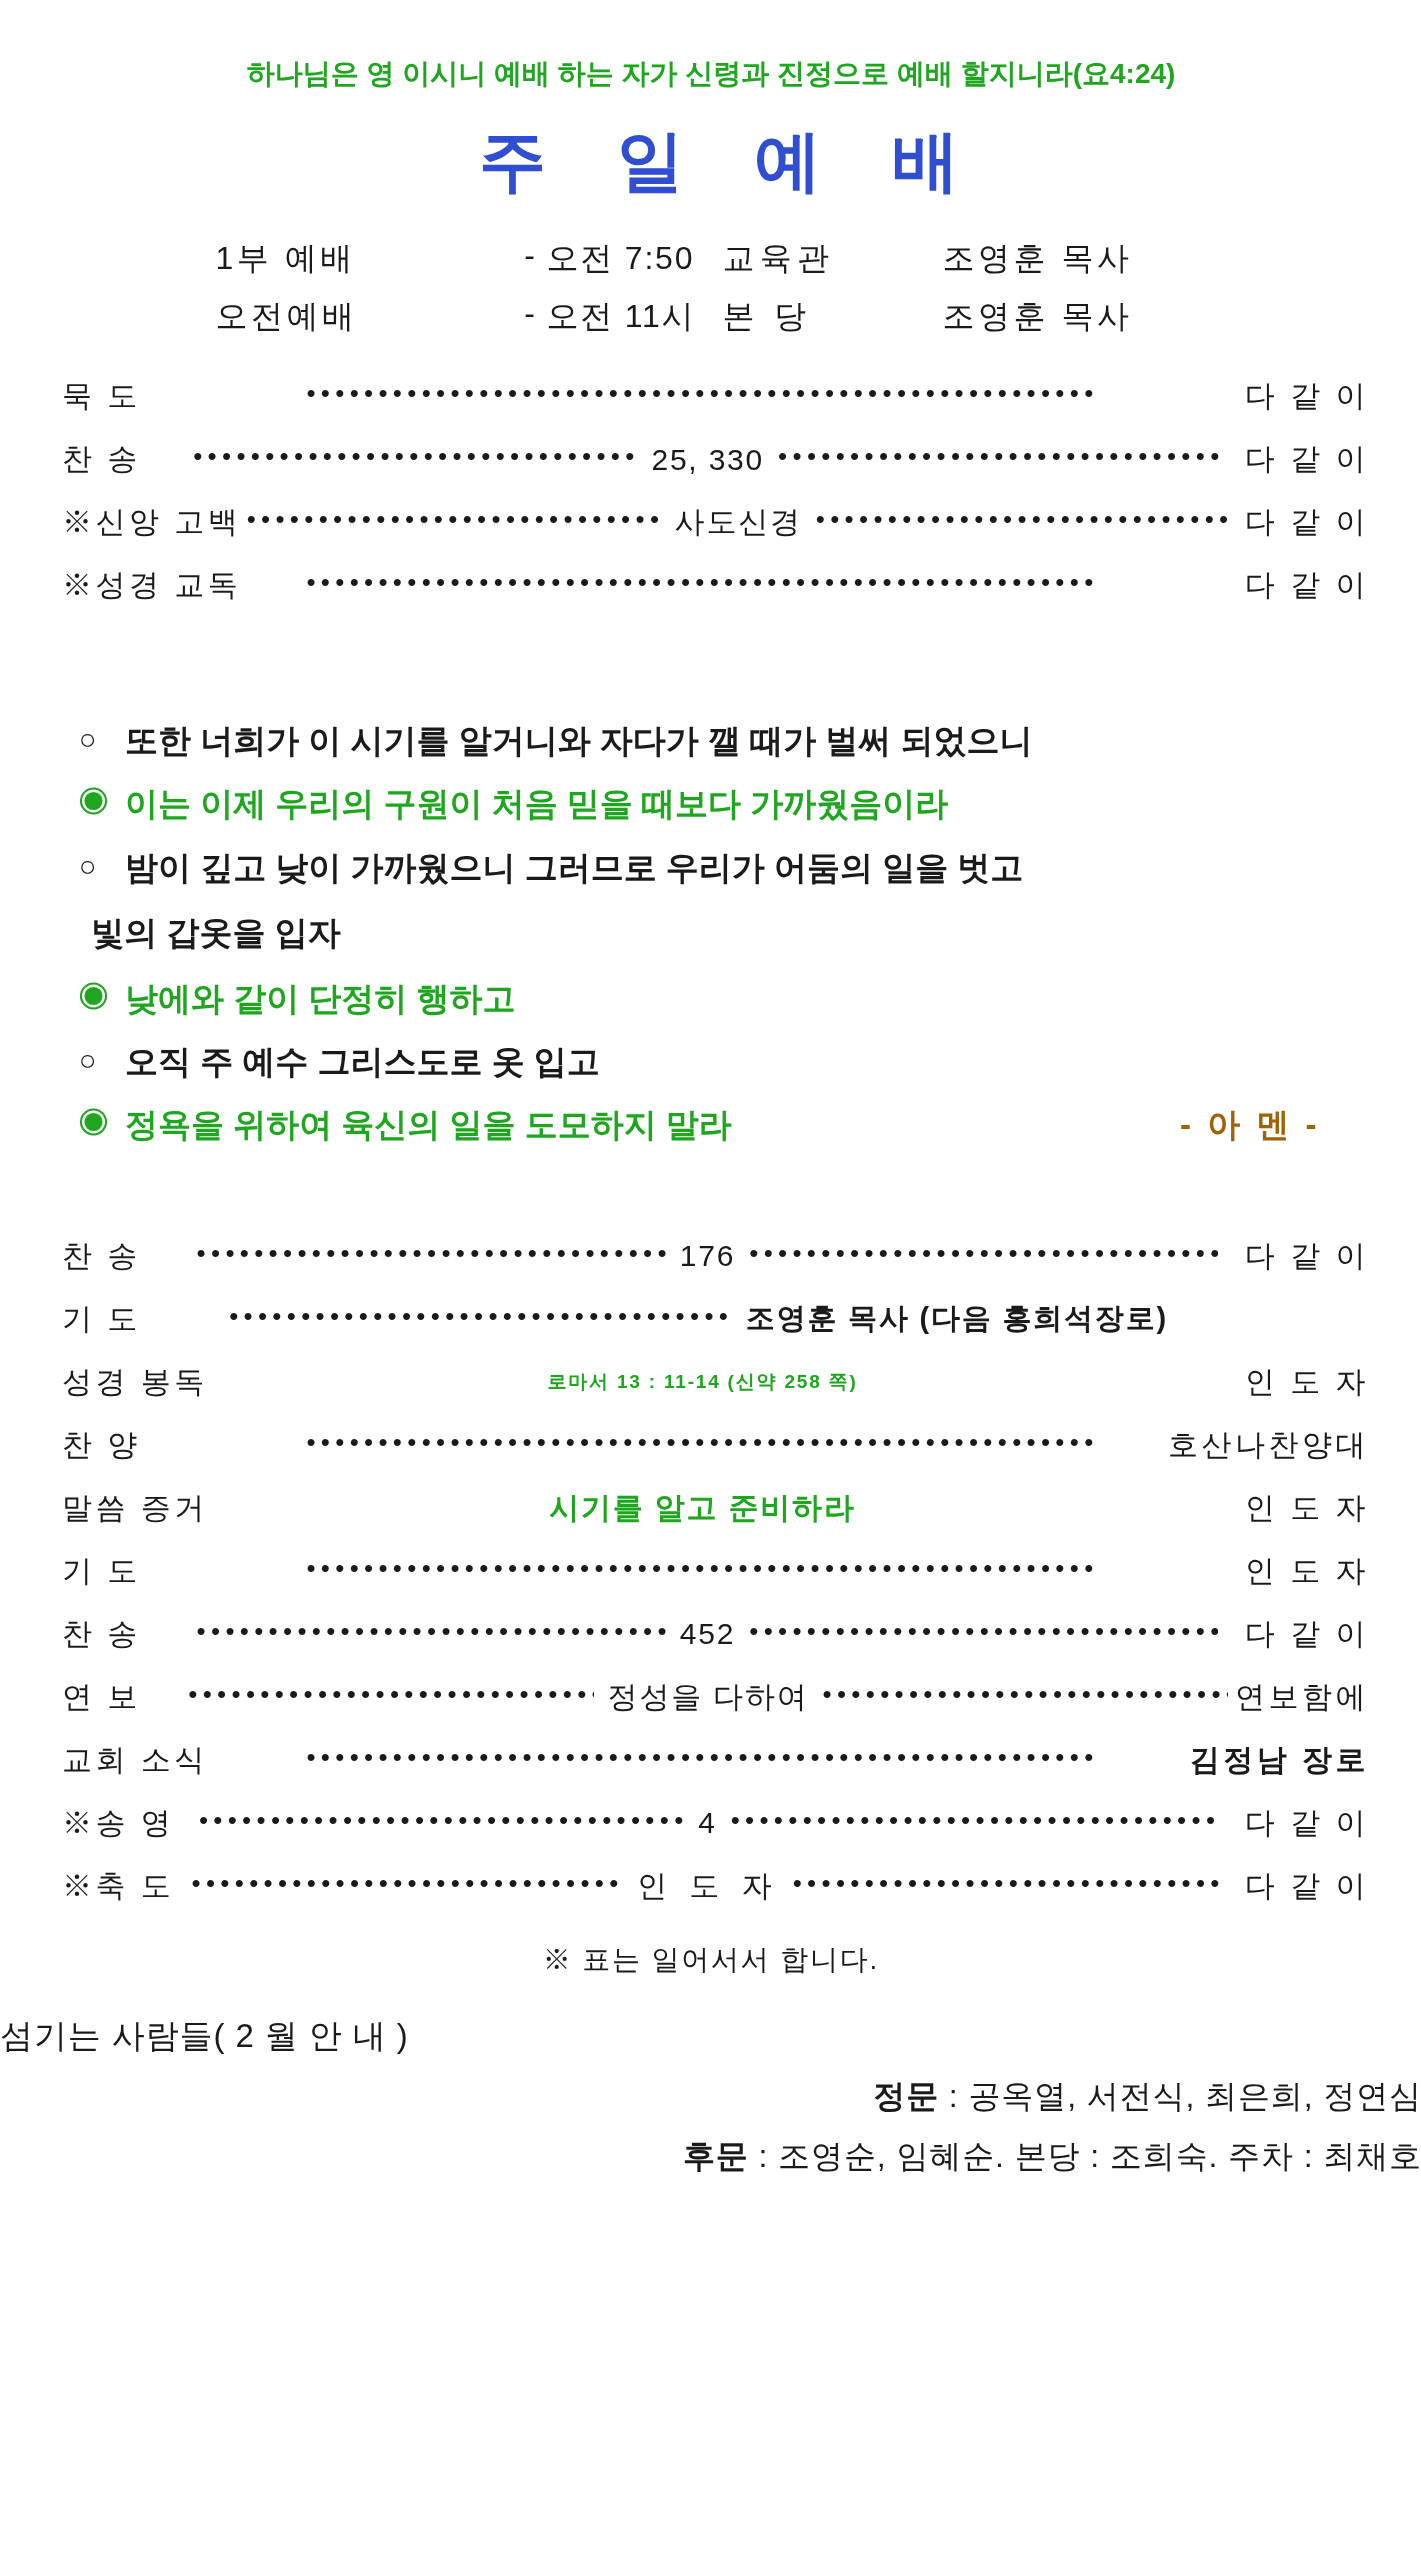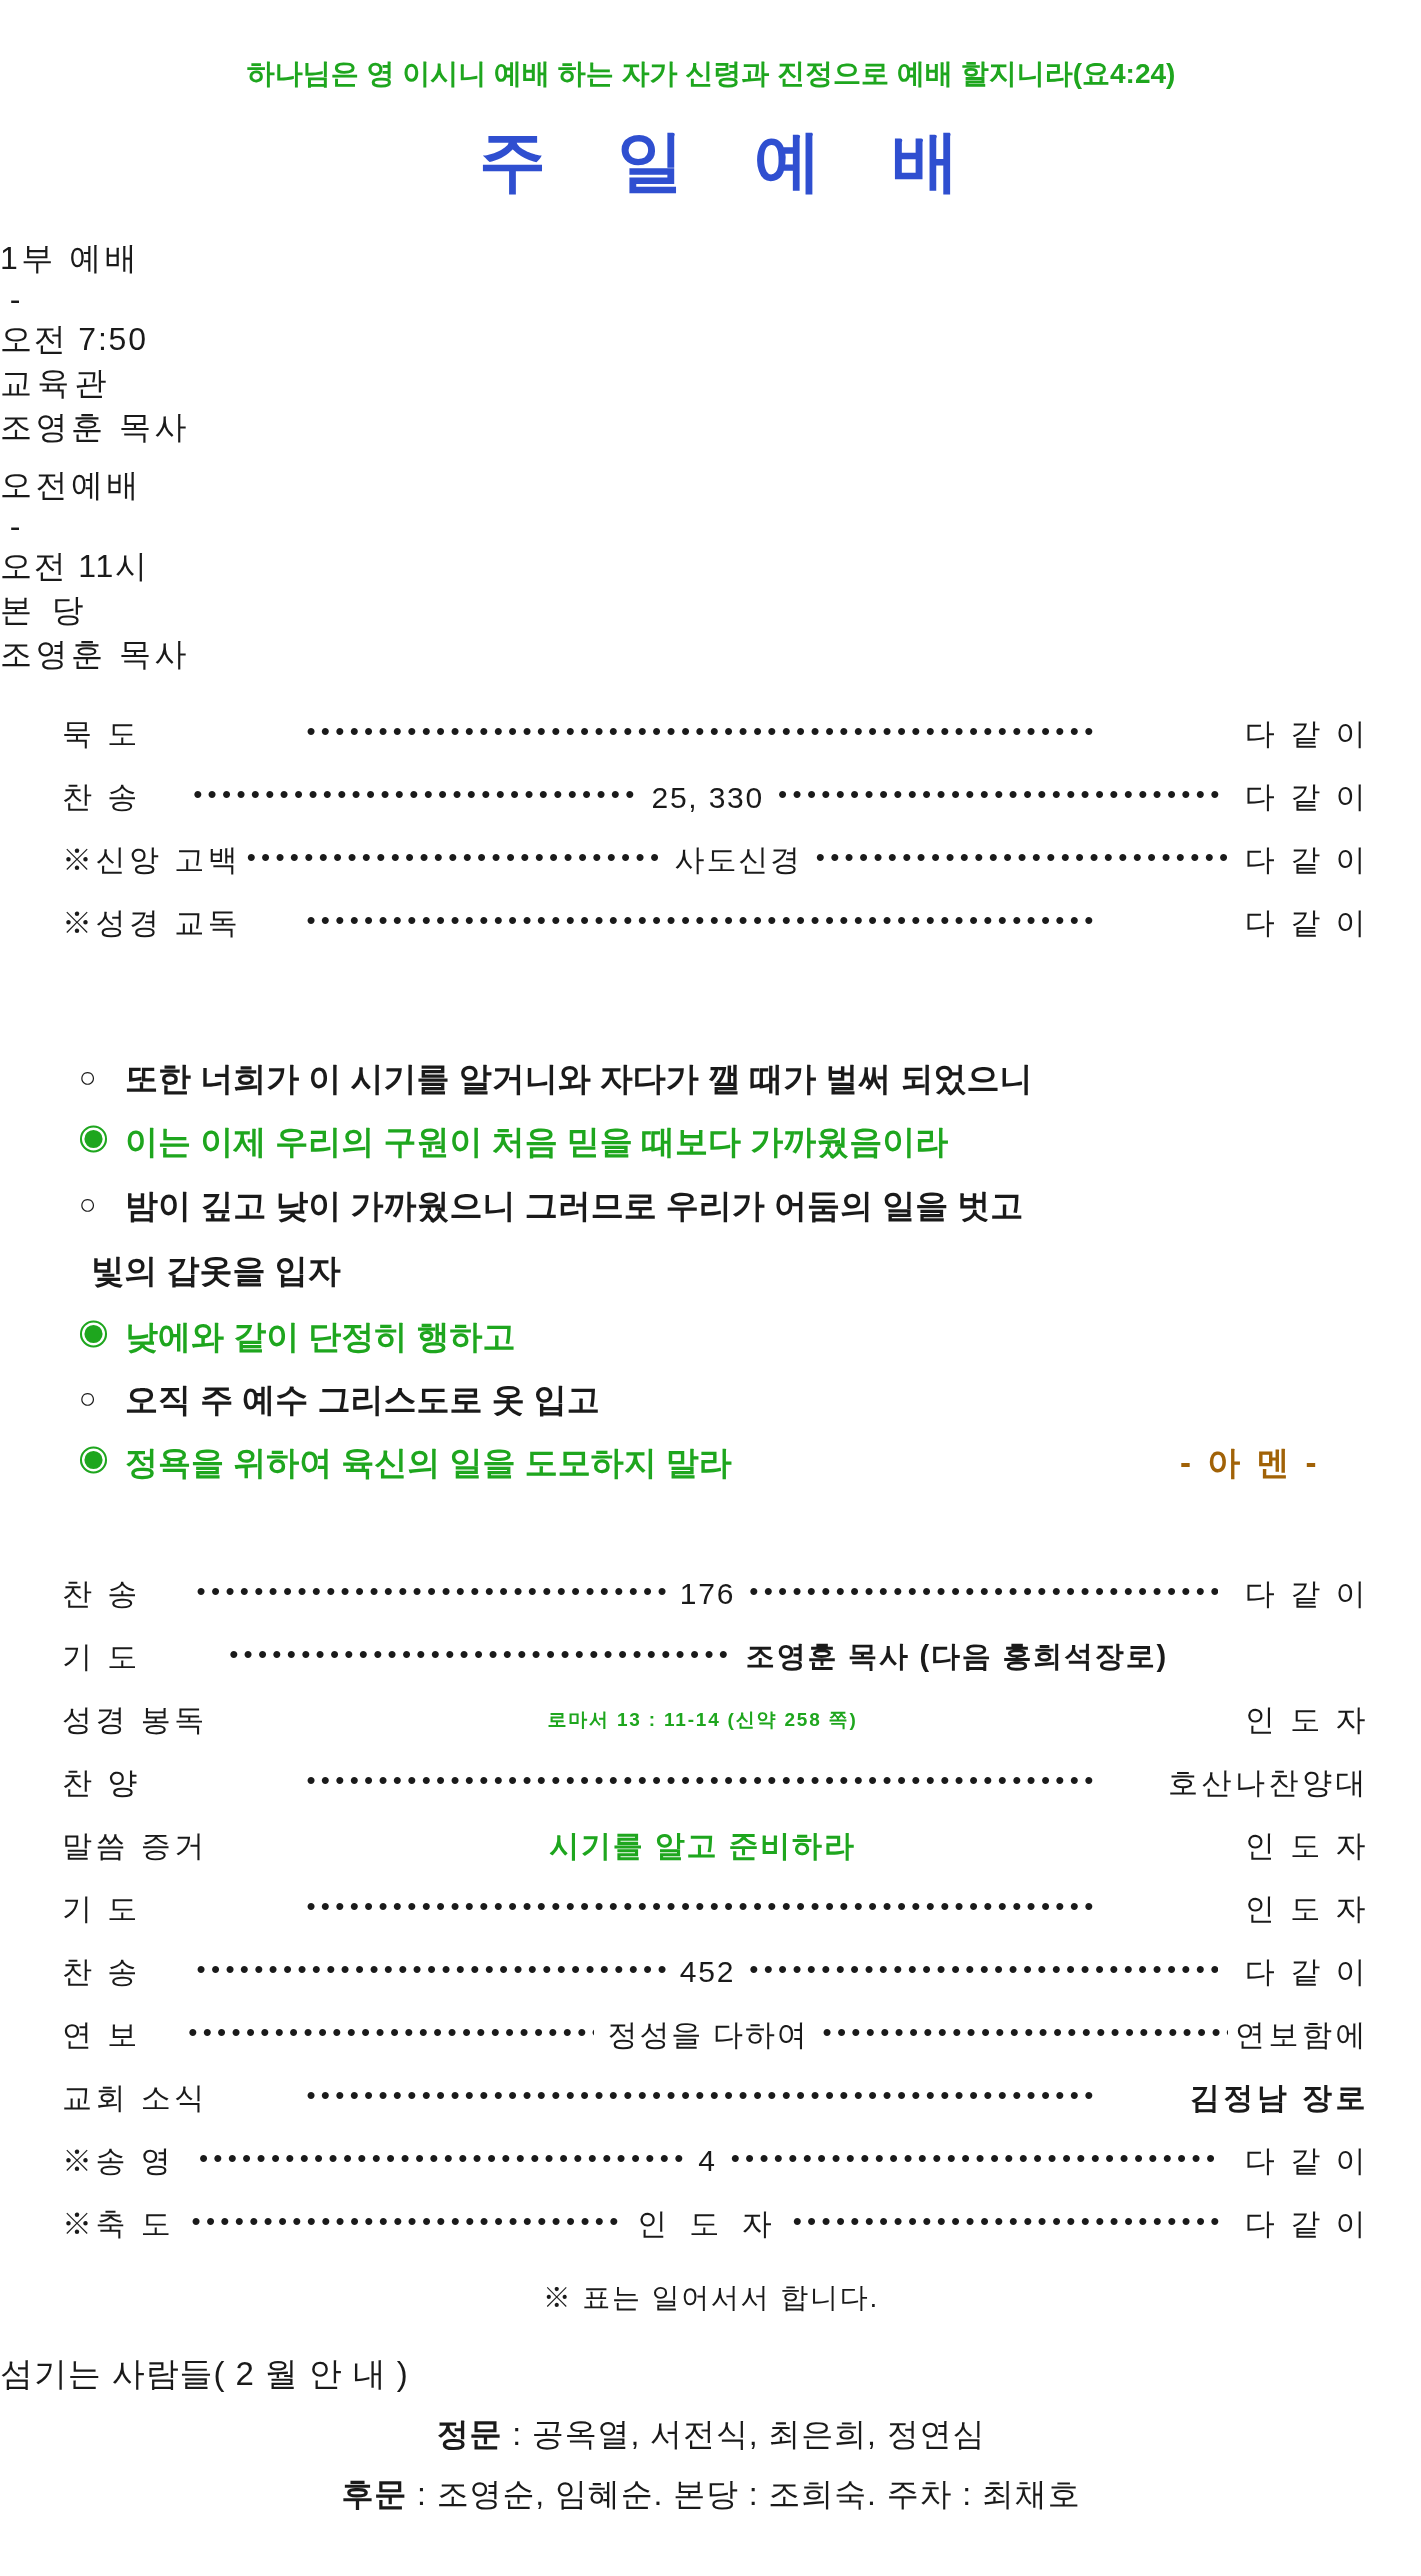--- a/index.html
+++ b/index.html
@@ -58,21 +58,20 @@
   .service-lines {
     margin-top: 30px;
     text-align: center;
   }
   .service-line {
     font-size: 32px;
     letter-spacing: 1.8px;
     margin-bottom: 14px;
     display: flex;
     justify-content: center;
-    flex-direction: column;
   }
   .service-line .s-label { width: 299px; text-align: left; letter-spacing: 3.5px;}
   .service-line .s-dash  { width: 32px;  text-align: center; }
   .service-line .s-time  { width: 176px; text-align: left; letter-spacing: 1.8px;}
   .service-line .s-place { width: 220px; text-align: left; letter-spacing: 5.3px;}
   .service-line .s-person{ width: 264px; text-align: left; letter-spacing: 3.5px;}
 
   
   .order-block { margin-top: 26px; }
   .order-row {
@@ -155,21 +154,21 @@
 
   
   .servants { margin-top: 35px; }
   .servants-title {
     text-align: left;
     font-size: 33px;
     font-weight: normal;
     letter-spacing: 0.9px;
   }
   .servants-row {
-    text-align: center;
+    text-align: right;
     font-size: 32px;
     margin-top: 16px;
     letter-spacing: 0.9px;
   }
   .servants-row .key { font-weight: bold; }
 </style>
 </head>
 <body>
 
 <div class="page">

